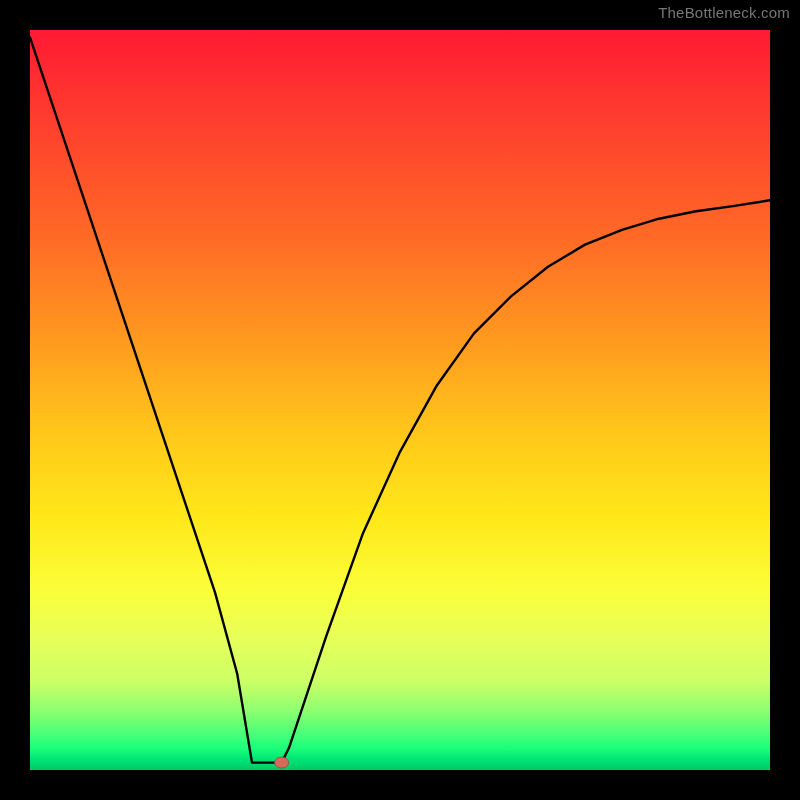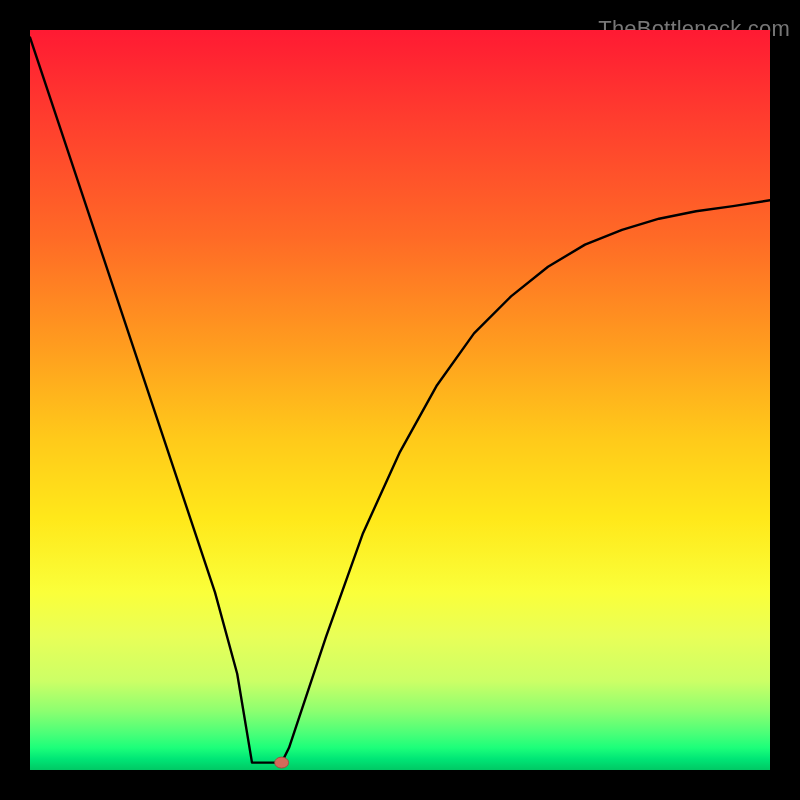--- a/index.html
+++ b/index.html
@@ -44,24 +44,24 @@
   }
   .plot-svg {
     position: absolute;
     left: 0;
     top: 0;
     width: 740px;
     height: 740px;
   }
   .watermark {
     position: absolute;
-    top: 16px;
+    top: 4px;
     right: 10px;
     color: #777;
-    font-size: 22px;
+    font-size: 15px;
     letter-spacing: 0.2px;
   }
 </style>
 </head>
 <body>
 
 <div class="frame">
 
   <div class="watermark">TheBottleneck.com</div>
 

